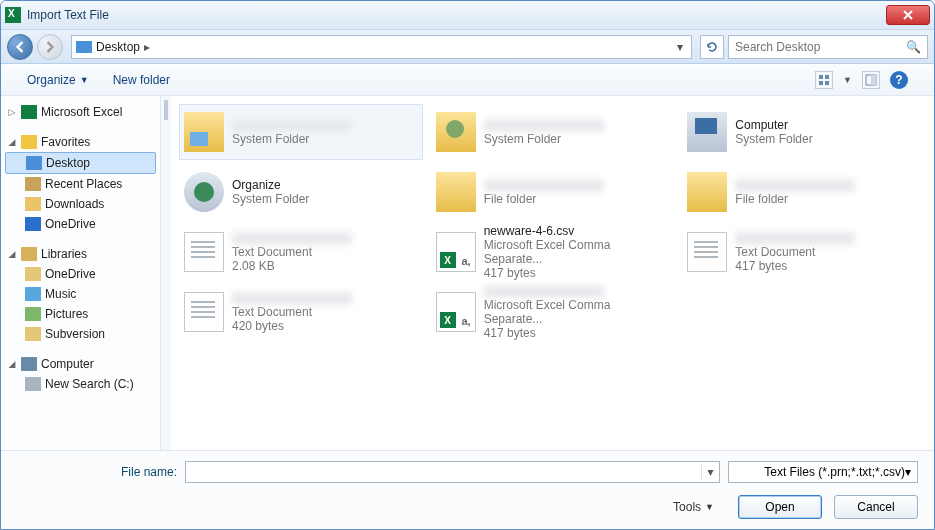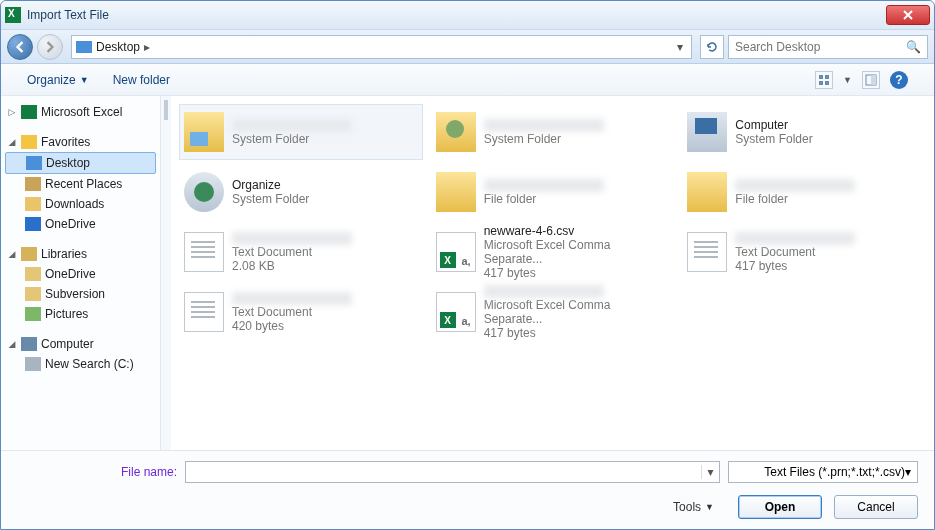--- a/index.html
+++ b/index.html
@@ -72,30 +72,30 @@
     .bigico.txt::after{content:''; position:absolute; left:6px; top:8px; width:24px; height:2px; background:#b0b8c0; box-shadow:0 5px 0 #b0b8c0, 0 10px 0 #b0b8c0, 0 15px 0 #b0b8c0;}
     .bigico.csv { background:#fff; border:1px solid #c0c8d0; position:relative;}
     .bigico.csv::before{content:'X'; position:absolute; left:3px; bottom:3px; width:16px; height:16px; background:#107c41; color:#fff; font-size:10px; display:flex; align-items:center; justify-content:center;}
     .bigico.csv::after{content:'a,'; position:absolute; right:4px; bottom:4px; color:#6a6a6a; font-size:11px;}
     .fileitem .info .name { color:#222; white-space:nowrap; overflow:hidden; text-overflow:ellipsis; max-width:180px;}
     .fileitem .info .name.blur { filter: blur(3px); background:#e7e9ec; color:transparent; border-radius:2px; width:120px; height:13px;}
     .fileitem .info .type { color:#777;}
     .fileitem .info .size { color:#777;}
     .footer { border-top:1px solid #e2e7ee; padding:10px 16px; background:#fafcfe;}
     .fname-row { display:flex; align-items:center; gap:8px; margin-bottom:12px;}
-    .fname-row label { width:160px; text-align:right; color:#6d28d9;}
+    .fname-row label { width:160px; text-align:right; color:#0c4a6e;}
     .fname-row .combo { flex:1; height:22px; border:1px solid #aab6c4; background:#fff; display:flex; align-items:center;}
     .fname-row .combo input { border:none; outline:none; flex:1; padding:0 4px;}
     .fname-row .combo .dd { width:18px; text-align:center; color:#555; border-left:1px solid #ddd;}
     .fname-row .filter { width:190px; height:22px; border:1px solid #aab6c4; background:#fff; display:flex; align-items:center; padding:0 6px;}
     .fname-row .filter span:first-child{ flex:1;text-align:right;}
     .btn-row { display:flex; justify-content:flex-end; align-items:center; gap:12px;}
     .btn-row .tools { color:#333; display:flex; align-items:center; gap:4px; margin-right:12px;}
     .btn { width:84px; height:24px; border:1px solid #9bb0c8; background:linear-gradient(#fdfefe,#e9eff6); border-radius:3px; cursor:pointer; display:flex; align-items:center; justify-content:center;}
-    .btn.primary { border:1px solid #3a7bc8; box-shadow:0 0 0 1px #a9cff2 inset;font-weight:bold;}
+    .btn.primary { border:1px solid #3a7bc8; box-shadow:0 0 0 1px #a9cff2 inset;}
   </style>
 </head>
 <body>
 
 <div class="window">
   <div class="titlebar">
     <span class="app-icon"></span>
     <span class="titlebar-title">Import Text File</span>
     <div class="close-btn">
       <svg viewBox="0 0 10 10">
@@ -197,26 +197,30 @@
             <span class="tri">◢</span>
             <span class="ico lib"></span>
             <span>Libraries</span>
           </div>
         <div id="lib-list">
             <div class="side-item sub">
               <span class="ico doc"></span>
               <span>OneDrive</span>
             </div>
             <div class="side-item sub">
+              <span class="ico music"></span>
+              <span>Music</span>
+            </div>
+            <div class="side-item sub">
+              <span class="ico pic"></span>
+              <span>Pictures</span>
+            </div>
+            <div class="side-item sub">
               <span class="ico sub"></span>
               <span>Subversion</span>
-            </div>
-            <div class="side-item sub">
-              <span class="ico pic"></span>
-              <span>Pictures</span>
             </div>
           </div>
       </div>
       <div class="side-group">
         <div class="side-item header">
             <span class="tri">◢</span>
             <span class="ico comp"></span>
             <span>Computer</span>
           </div>
         <div id="comp-list">

